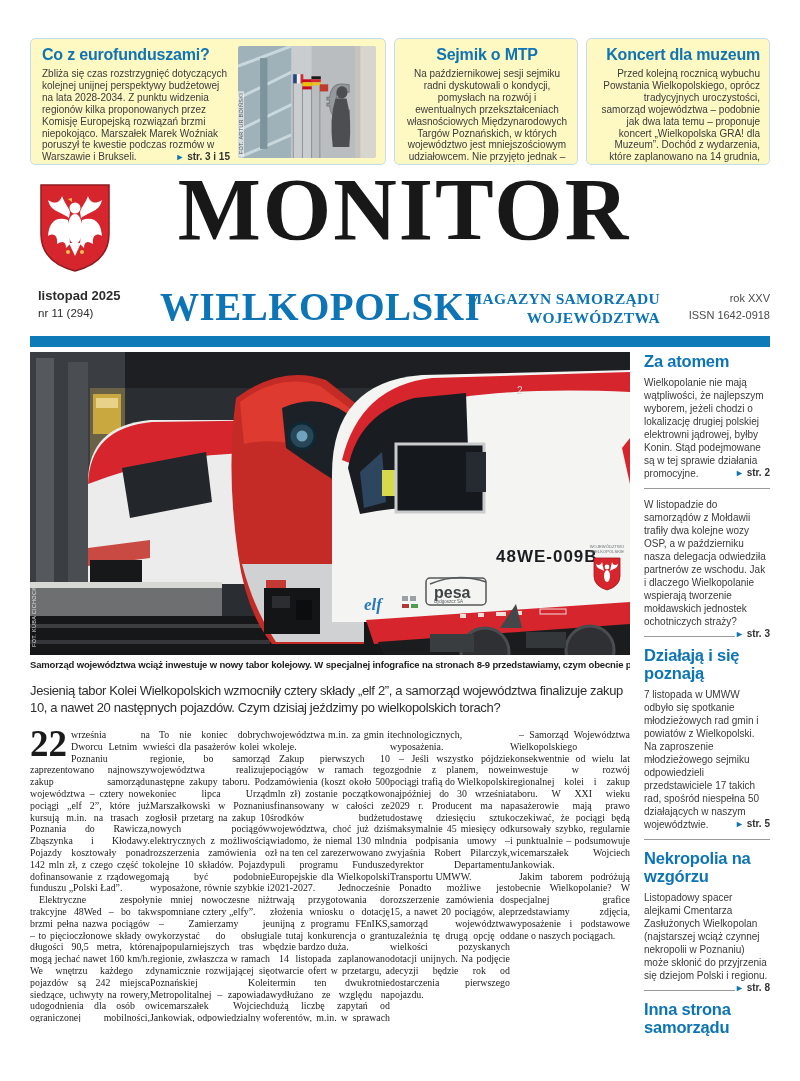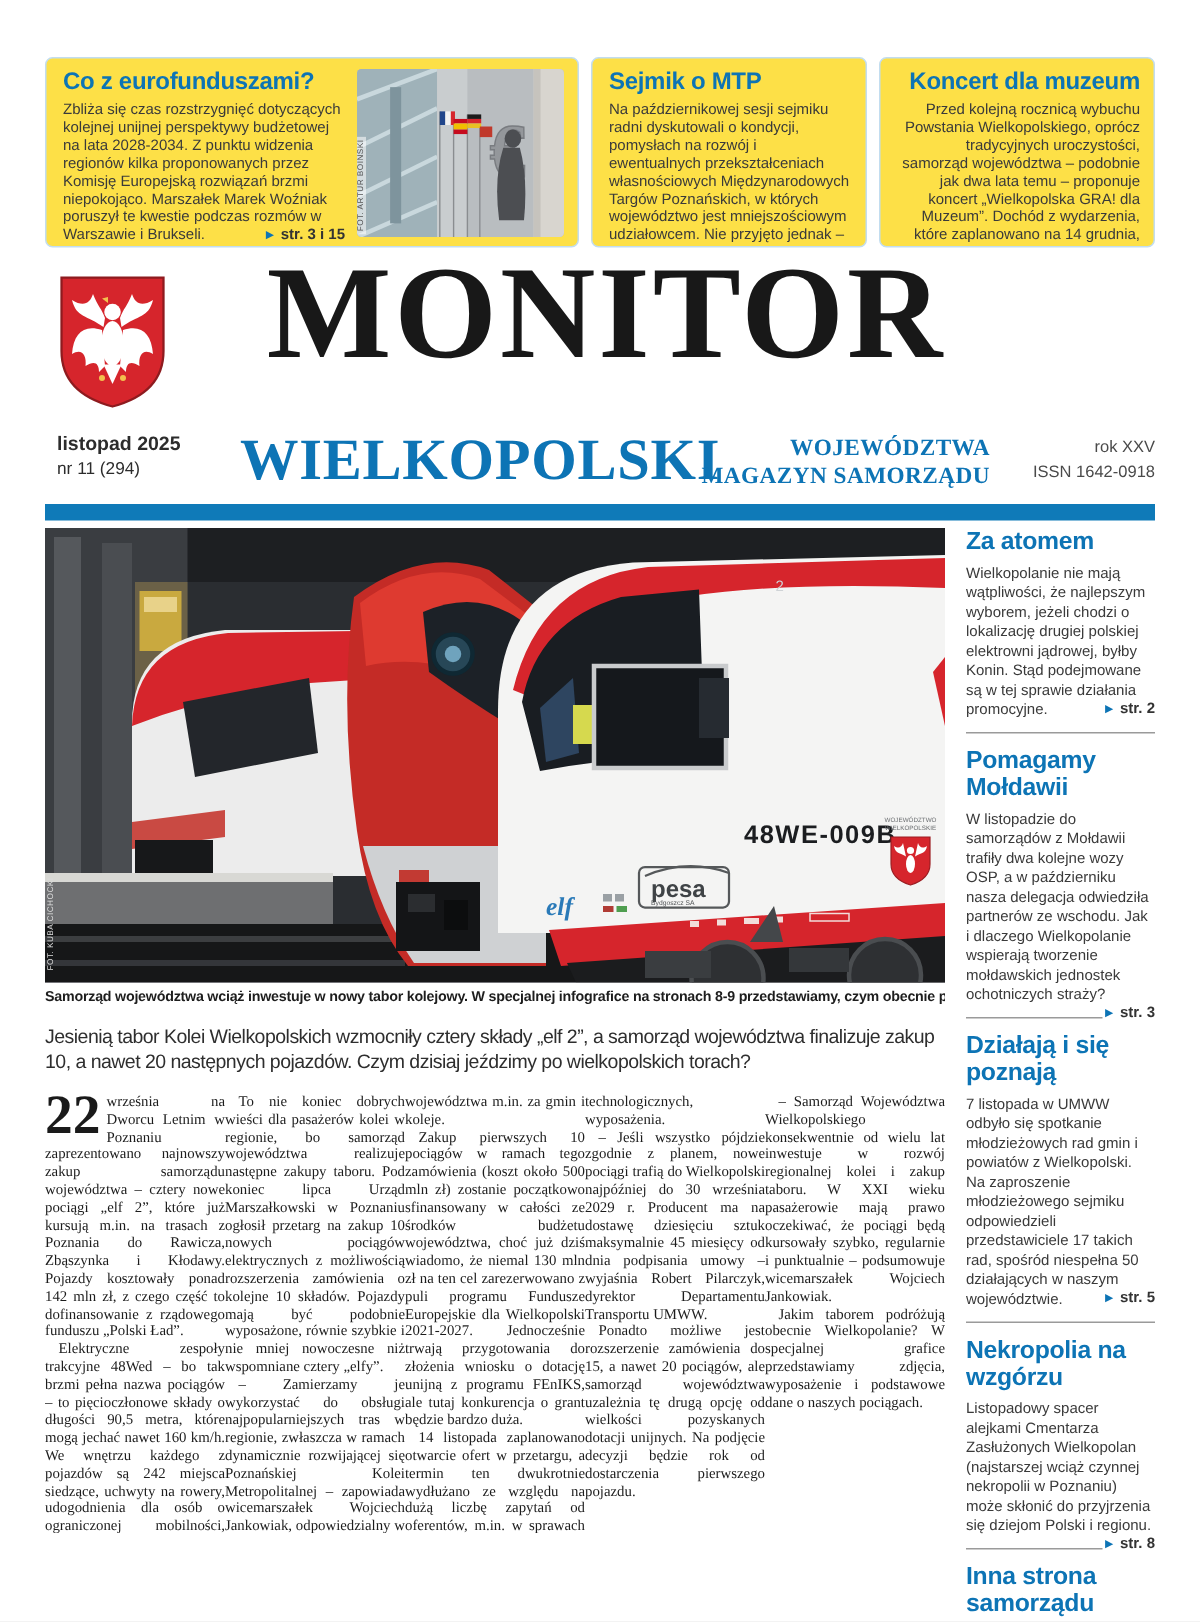--- a/index.html
+++ b/index.html
@@ -8,31 +8,31 @@
     position:relative; width:800px; height:1081px; margin:0 auto;
     background:#ffffff; overflow:hidden;
     font-family:"Liberation Sans", sans-serif; color:#333;
   }
   
   .teasers {
     position:absolute; top:38px; left:30px; width:740px; height:127px;
     display:flex; gap:8px;
   }
   .teaser {
-    background:#fde047; border:1px solid #c2ddf0; border-radius:5px;
+    background:#fef9c3; border:1px solid #c2ddf0; border-radius:5px;
     padding:7px 9px 6px 11px; overflow:hidden; position:relative;
   }
   .teaser h2 {
     font-size:16px; font-weight:bold; color:#0d74b5; margin-bottom:4px;
     letter-spacing:-0.2px;
   }
   .teaser p { font-size:10px; line-height:11.9px; color:#3a3a3a; }
   .t1 { width:356px; display:flex; gap:8px; }
   .t1 .ttext { width:188px; }
-  .t2 { flex:1; }
+  .t2 { flex:1;text-align:center; }
   .t3 { flex:1;text-align:right; }
   .tphoto { position:relative; flex:1; border-radius:3px; overflow:hidden; }
   .tphoto svg { display:block; width:100%; height:100%; }
   .vcredit {
     position:absolute; left:0; bottom:2px; font-size:5.5px; color:#555;
     writing-mode:vertical-rl; transform:rotate(180deg); letter-spacing:0.3px;
     background:rgba(255,255,255,0.55); padding:2px 0;
   }
   .ref { float:right; font-size:10px; font-weight:bold; color:#333; white-space:nowrap; }
   .ref .arr { color:#0d74b5; font-size:9px; }
@@ -175,22 +175,22 @@
       </g>
       <path d="M34,20 L30,17 L34,16 Z" fill="#f2c14e"></path>
       <circle cx="30" cy="70" r="2" fill="#f2c14e"></circle>
       <circle cx="44" cy="70" r="2" fill="#f2c14e"></circle>
     </svg>
     <div class="mast-date">listopad 2025</div>
     <div class="mast-issue">nr 11 (294)</div>
     <div class="mast-title">MONITOR</div>
     <div class="mast-sub">WIELKOPOLSKI</div>
     <div class="mast-tag">
+      <div>MAGAZYN SAMORZĄDU</div>
       <div>WOJEWÓDZTWA</div>
-      <div>MAGAZYN SAMORZĄDU</div>
     </div>
     <div class="mast-right">
       <div>rok XXV</div>
       <div>ISSN 1642-0918</div>
     </div>
   </header>
   <div class="blue-bar"></div>
 
   <main class="main">
     <figure class="hero">
@@ -320,21 +320,20 @@
 
     <section class="sb-item">
       <h3>Za atomem</h3>
       <p><span>Wielkopolanie nie mają wątpliwości, że najlepszym wyborem, jeżeli chodzi o lokalizację drugiej polskiej elektrowni jądrowej, byłby Konin. Stąd podejmowane są w tej sprawie działania promocyjne.</span>
         <span class="ref"><span class="arr">►</span> <span>str. 2</span></span>
       </p>
     </section>
     <hr class="sb-div">
 
     <section class="sb-item">
-      <h3>Pomagamy Mołdawii</h3>
       <p><span>W listopadzie do samorządów z Mołdawii trafiły dwa kolejne wozy OSP, a w październiku nasza delegacja odwiedziła partnerów ze wschodu. Jak i dlaczego Wielkopolanie wspierają tworzenie mołdawskich jednostek ochotniczych straży?</span>
         <span class="ref"><span class="arr">►</span> <span>str. 3</span></span>
       </p>
     </section>
     <hr class="sb-div">
 
     <section class="sb-item">
       <h3>Działają i się poznają</h3>
       <p><span>7 listopada w UMWW odbyło się spotkanie młodzieżowych rad gmin i powiatów z Wielkopolski. Na zaproszenie młodzieżowego sejmiku odpowiedzieli przedstawiciele 17 takich rad, spośród niespełna 50 działających w naszym województwie.</span>
         <span class="ref"><span class="arr">►</span> <span>str. 5</span></span>

